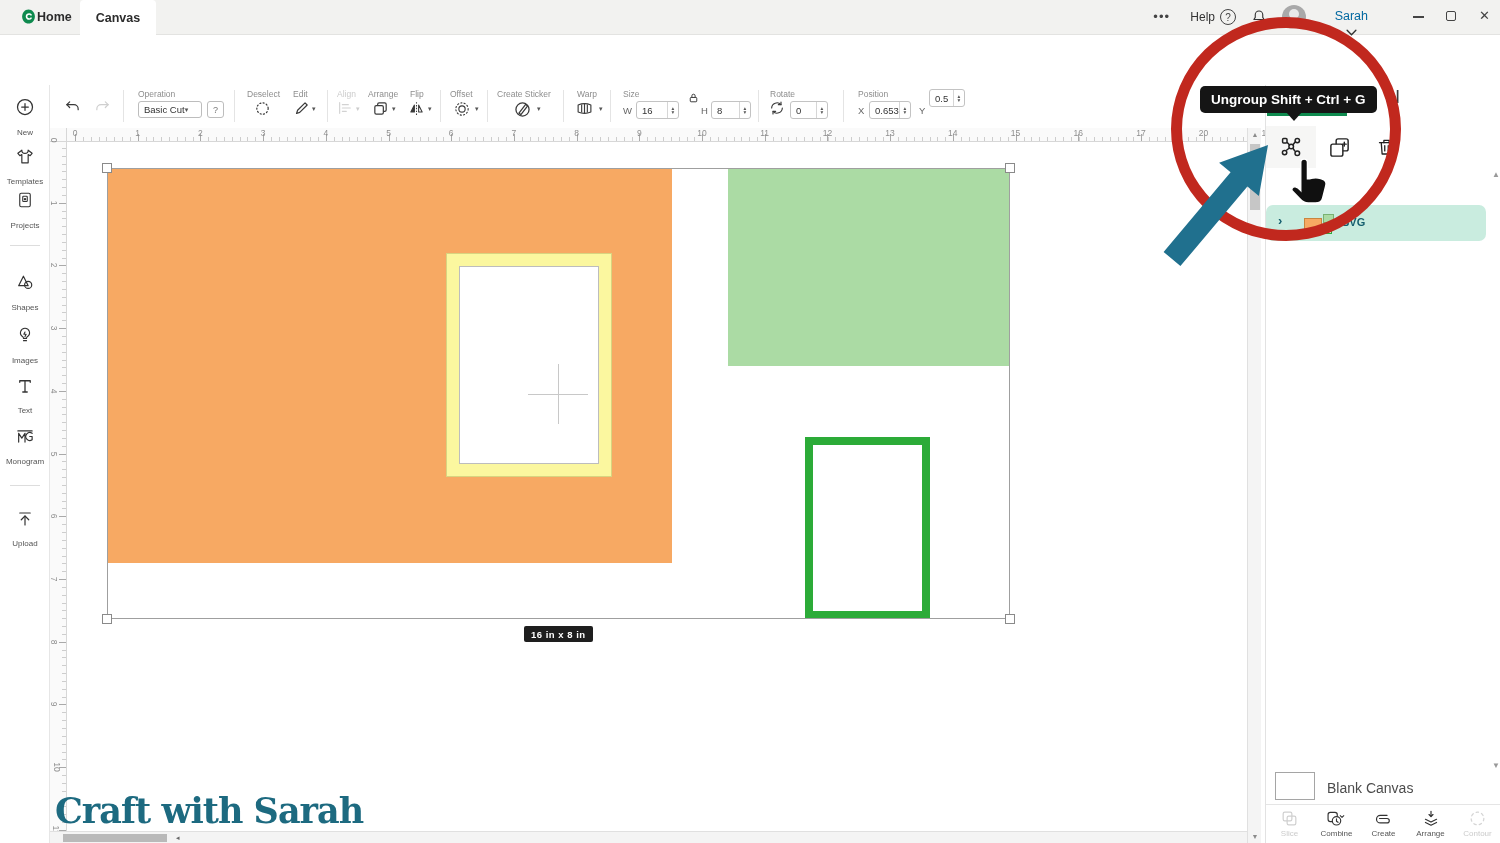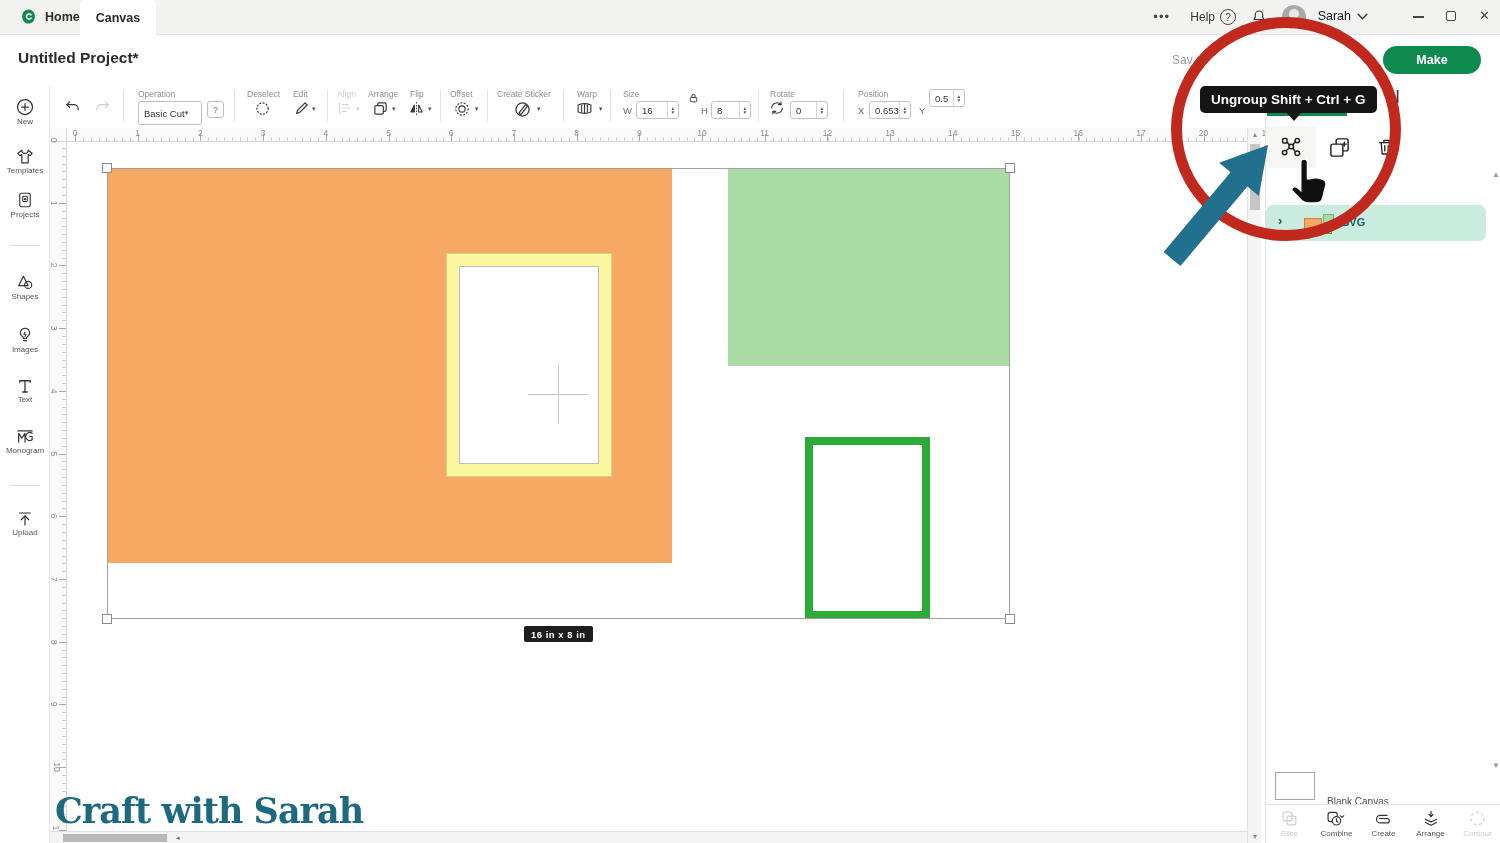--- a/index.html
+++ b/index.html
@@ -1,61 +1,61 @@
 <!DOCTYPE html>
 <html><head>
 <meta charset="utf-8">
 <style>
   * { margin:0; padding:0; box-sizing:border-box; }
   html,body { width:1500px; height:843px; font-family:"Liberation Sans", sans-serif; background:#fff; overflow:hidden; }
   #app { position:relative; width:1500px; height:843px; background:#fff; }
 
   
   .topbar { position:absolute; left:0; top:0; width:1500px; height:35px; background:#f2f2f0; border-bottom:1px solid #e3e3e1; }
-  .home-group { position:absolute; left:20px; top:8px; display:flex; align-items:center; gap:8px; }
+  .home-group { position:absolute; left:20px; top:8px; display:flex; align-items:center; }
   .home-label { font-size:12.5px; color:#2c2c2c; font-weight:bold; }
   .canvas-tab { position:absolute; left:80px; top:0; width:76px; height:35px; background:#fff; display:flex; align-items:center; justify-content:center; font-size:12.5px; font-weight:bold; color:#2c2c2c; border-radius:4px 4px 0 0; }
   .dots { font-size:13px; color:#444; letter-spacing:1px; position:absolute; right:330px; top:9px; }
   .help-group { position:absolute; right:264px; top:9px; display:flex; align-items:center; gap:5px; font-size:12px; color:#333; }
   .qcircle { width:16px; height:16px; border:1.4px solid #444; border-radius:50%; font-size:10px; display:flex; align-items:center; justify-content:center; color:#444; }
   .bell-wrap { position:absolute; right:232px; top:7px; }
   .avatar { position:absolute; right:194px; top:5px; width:24px; height:24px; border-radius:50%; background:#a9a9a9; overflow:hidden; }
   .avatar::before { content:""; position:absolute; left:7px; top:4px; width:10px; height:10px; border-radius:50%; background:#e9e9e9; }
   .avatar::after { content:""; position:absolute; left:3px; top:15px; width:18px; height:12px; border-radius:50%; background:#e9e9e9; }
-  .user-group { position:absolute; right:132px; top:9px; display:flex; align-items:center; gap:6px; font-size:12.5px; color:#0f172a; }
+  .user-group { position:absolute; right:132px; top:9px; display:flex; align-items:center; gap:6px; font-size:12.5px; color:#0369a1;flex-direction:column; }
   .win-min { position:absolute; right:76px; top:16px; width:11px; height:2px; background:#444; }
   .win-max { position:absolute; right:44px; top:11px; width:10px; height:10px; border:1.6px solid #444; border-radius:2px; }
   .win-close { position:absolute; right:10px; top:8px; font-size:13px; color:#444; }
 
   
   .header { position:absolute; left:0; top:35px; width:1500px; height:50px; background:#fff; }
   .proj-title { position:absolute; left:18px; top:14px; font-size:15.5px; font-weight:bold; color:#2b2b2b; }
   .save-partial { position:absolute; left:1172px; top:18px; font-size:12px; color:#9a9a9a; }
   .make-btn { position:absolute; left:1383px; top:11px; width:98px; height:28px; border-radius:15px; color:#fff; font-size:12.5px; font-weight:bold; display:flex; align-items:center; justify-content:center; }
 
   
   .toolbar { position:absolute; left:50px; top:85px; width:1215px; height:43px; background:#fff; }
   .tlabel { position:absolute; top:4px; font-size:8.5px; color:#8d8d8d; white-space:nowrap; }
   .tlabel.dis { color:#cccccc; }
   .tdiv { position:absolute; top:5px; width:1px; height:32px; background:#e4e4e4; }
   .ticon { position:absolute; top:15px; }
   .caret { font-size:7px; color:#555; }
   .caret.dis { color:#ccc; }
-  .select-box { position:absolute; display:flex; align-items:center; padding:0 5px; border:1px solid #bdbdbd; border-radius:3px; height:24px; font-size:9.5px; color:#333; background:#fff; }
+  .select-box { position:absolute; display:flex; align-items:center; padding:0 5px; border:1px solid #bdbdbd; border-radius:3px; height:17px; font-size:9.5px; color:#333; background:#fff; }
   .qbtn { position:absolute; width:17px; height:17px; border:1px solid #bdbdbd; border-radius:3px; font-size:9px; color:#777; display:flex; align-items:center; justify-content:center; background:#fff; }
   .ninput { position:absolute; height:18px; border:1px solid #c3c3c3; border-radius:3px; display:flex; background:#fff; }
   .nval { flex:1; font-size:9.5px; color:#333; display:flex; align-items:center; padding-left:5px; }
   .stepper { width:11px; border-left:1px solid #d6d6d6; display:flex; flex-direction:column; align-items:center; justify-content:center; line-height:4px; }
   .stepper i { font-style:normal; font-size:5.5px; color:#555; }
   .flabel { position:absolute; font-size:9.5px; color:#666; }
 
   
   .sidebar { position:absolute; left:0; top:85px; width:50px; height:758px; background:#fff; border-right:1px solid #e6e6e6; }
   .side-item { position:absolute; left:0; width:50px; text-align:center; cursor:pointer; }
-  .side-item .lbl { display:block; font-size:8px; color:#555; margin-top:0; }
+  .side-item .lbl { display:block; font-size:8px; color:#555; margin-top:11px; }
   .side-div { position:absolute; left:10px; width:30px; height:1px; background:#ddd; }
 
   
   .canvas-area { position:absolute; left:50px; top:128px; width:1197px; height:715px; background:#fff; }
   .ruler-corner { position:absolute; left:50px; top:128px; width:17px; height:14px; background:#fafafa; border-bottom:1px solid #d7d7d7; border-right:1px solid #d7d7d7; }
   .h-ruler { position:absolute; left:67px; top:128px; width:1180px; height:14px; background:#fafafa; border-bottom:1px solid #d7d7d7;
     background-image:
       repeating-linear-gradient(to right, #a9a9a9 0 1px, transparent 1px 62.7px),
       repeating-linear-gradient(to right, #cdcdcd 0 1px, transparent 1px 7.84px);
     background-size:100% 7px, 100% 4px; background-position:8px bottom, 8px bottom; background-repeat:no-repeat; }
@@ -92,21 +92,21 @@
   .layer-row { position:absolute; left:0; width:220px; border-radius:7px; }
   .layer-label { position:absolute; font-size:11px; font-weight:bold; }
   .layer-chevron { position:absolute; left:12px; top:8px; font-size:13px; font-weight:bold; }
   .thumb-orange { position:absolute; background:#f7a963; border:1px solid #c9843f; }
   .thumb-green { position:absolute; background:#abdba4; border:1px solid #79b273; }
   .thumb-outline { position:absolute; background:#fff; border:1px solid #2cab38; }
   .pscroll-up { position:absolute; left:226px; top:85px; font-size:8px; color:#999; }
   .pscroll-down { position:absolute; left:226px; top:676px; font-size:8px; color:#999; }
   .blank-row { position:absolute; left:0; top:683px; width:223px; height:36px; background:#fff; }
   .blank-thumb { position:absolute; left:9px; top:4px; width:40px; height:28px; background:#fff; border:1px solid #a5a5a5; }
-  .blank-label { position:absolute; left:61px; top:28px; font-size:10px; color:#4c4c4c; }
+  .blank-label { position:absolute; left:61px; top:12px; font-size:14px; color:#4c4c4c; }
   .action-bar { position:absolute; left:0; top:719px; width:235px; height:39px; background:#fff; border-top:1px solid #e5e5e5; display:flex; }
   .action-item { flex:1; text-align:center; padding-top:4px; }
   .action-item .albl { display:block; font-size:8px; color:#565656; margin-top:1px; }
   .action-item.dis .albl { color:#cbcbcb; }
 
   
   .red-circle { position:absolute; left:1171px; top:17px; width:230px; height:224px; border:11px solid; border-radius:50%; z-index:50; pointer-events:none; }
   .tooltip { position:absolute; left:1200px; top:86px; height:27px; background:#151515; border-radius:5px; color:#fff; font-size:13.5px; font-weight:bold; display:flex; align-items:center; padding:0 11px; white-space:nowrap; z-index:60; }
   .tooltip-arrow { position:absolute; left:1286px; top:112px; width:0; height:0; border-left:8px solid transparent; border-right:8px solid transparent; border-top:9px solid #151515; z-index:60; }
   .annot-arrow { position:absolute; left:1150px; top:125px; z-index:55; pointer-events:none; }
@@ -146,27 +146,20 @@
       <span>Sarah</span>
       <svg class="ic" width="11" height="7" viewBox="0 0 12 8" fill="none" stroke="#333" stroke-width="1.6" stroke-linecap="round">
           <path d="M1 1.5 6 6.5 11 1.5"></path>
         </svg>
     </div>
     <div class="win-min"></div>
     <div class="win-max"></div>
     <div class="win-close">✕</div>
   </div>
 
-  <div class="header">
-    <div class="proj-title">Untitled Project*</div>
-    <div class="save-partial">Sav</div>
-    <div class="make-btn" style="background: rgb(14, 138, 78);">
-        <span>Make</span>
-      </div>
-  </div>
 
   <div class="toolbar">
     <div class="ticon" style="left:13px;top:14px">
       <svg class="ic" width="19" height="17" viewBox="0 0 24 24" fill="none" stroke="#3a3a3a" stroke-width="1.7" stroke-linecap="round" stroke-linejoin="round">
           <path d="M8 4 4 8l4 4"></path>
           <path d="M4 8h10a6 6 0 0 1 6 6v1"></path>
         </svg>
     </div>
     <div class="ticon" style="left:43px;top:14px">
       <svg class="ic" width="19" height="17" viewBox="0 0 24 24" fill="none" stroke="#cfcfcf" stroke-width="1.7" stroke-linecap="round" stroke-linejoin="round">

